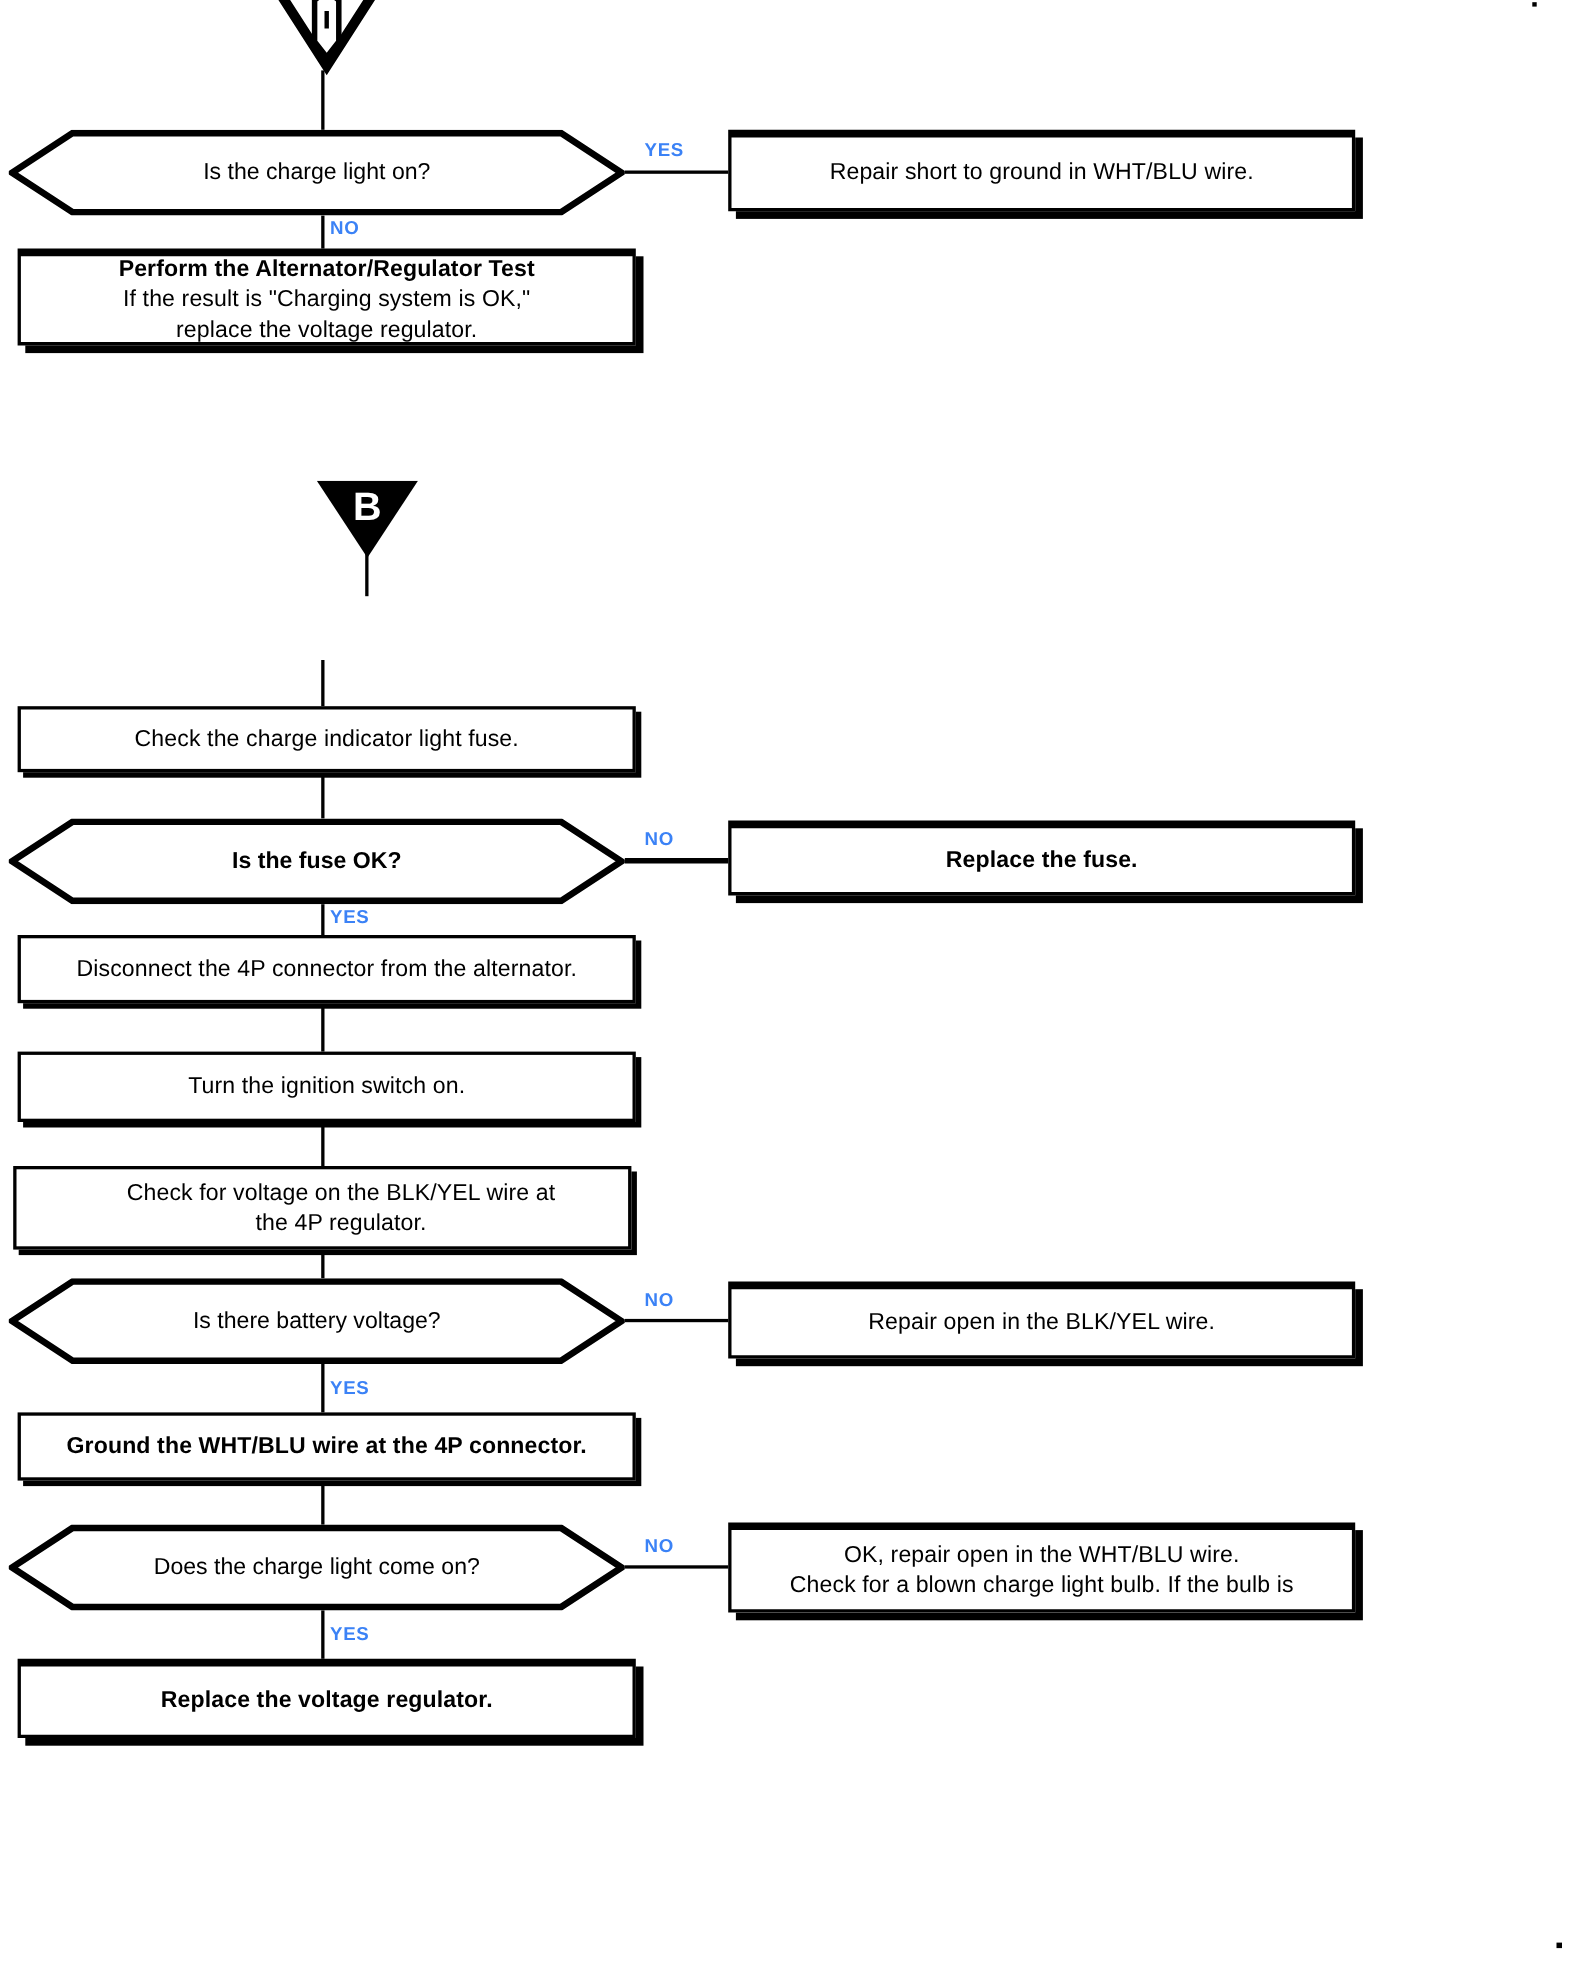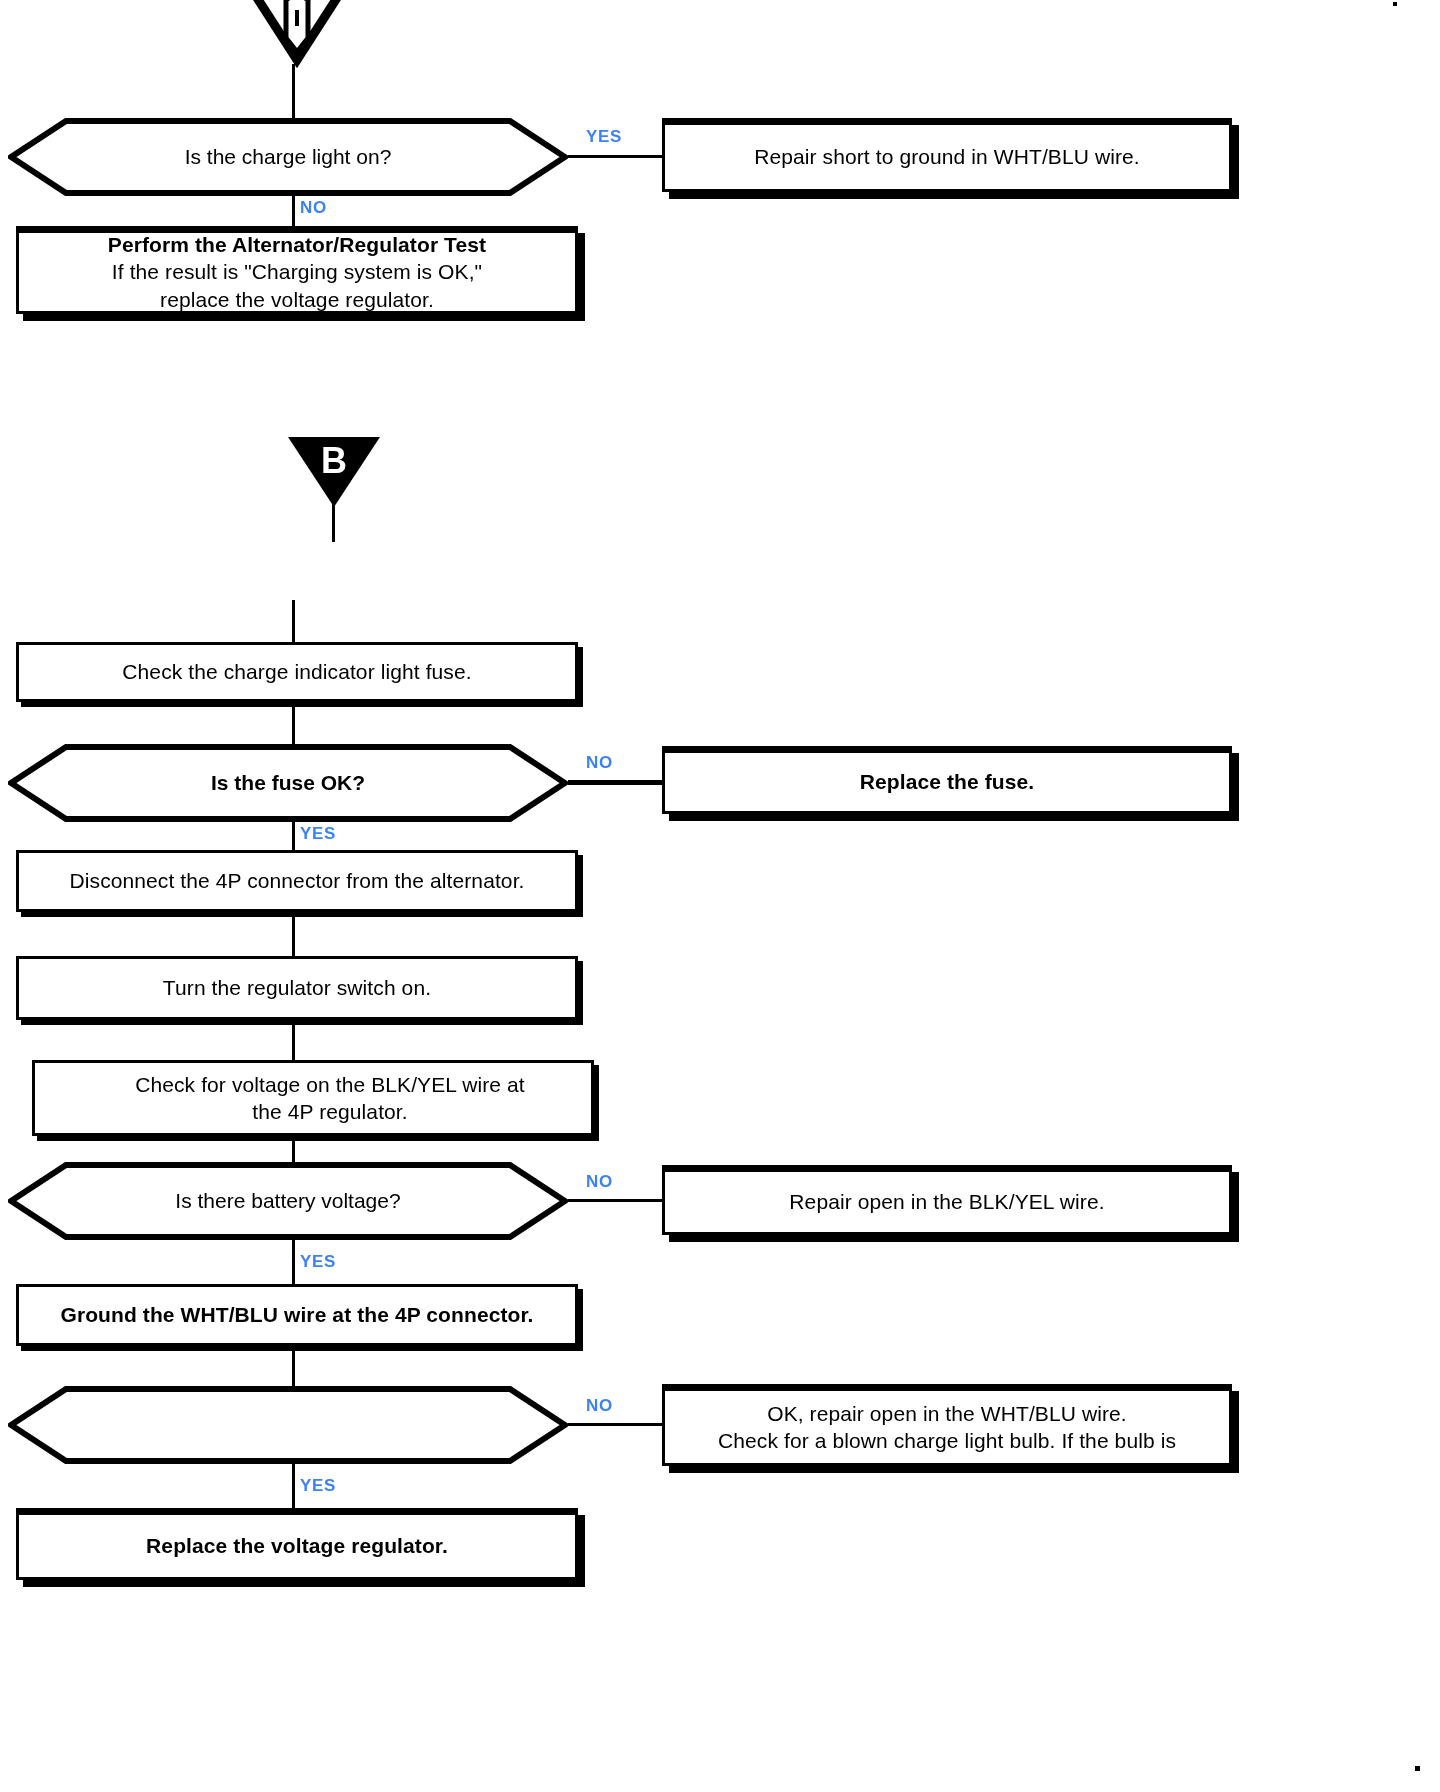--- a/index.html
+++ b/index.html
@@ -179,26 +179,26 @@
   <div class="vline" style="left:292px; top:820px; height:32px;"></div>
   <div class="blabel" style="left:300px; top:824px;">YES</div>
 
   <div class="proc sh-thin" style="left:16px; top:850px; width:562px; height:62px;">
     <span class="txt">Disconnect the 4P connector from the alternator.</span>
   </div>
 
   <div class="vline" style="left:292px; top:910px; height:48px;"></div>
 
   <div class="proc sh-thin" style="left:16px; top:956px; width:562px; height:64px;">
-    <span class="txt">Turn the regulator switch on.</span>
+    <span class="txt">Turn the ignition switch on.</span>
   </div>
 
   <div class="vline" style="left:292px; top:1018px; height:44px;"></div>
 
-  <div class="proc sh-thin" style="left:32px; top:1060px; width:562px; height:76px;padding-left:44px;">
+  <div class="proc sh-thin" style="left:12px; top:1060px; width:562px; height:76px;padding-left:44px;">
     <span class="txt">
       <span style="display:block;">Check for voltage on the BLK/YEL wire at</span>
       <span style="display:block;">the 4P regulator.</span>
     </span>
   </div>
 
   <div class="vline" style="left:292px; top:1134px; height:30px;"></div>
 
   <div class="dec" style="left:8px; top:1162px; width:560px; height:78px;">
     <div class="hexwrap">
@@ -224,20 +224,21 @@
   </div>
 
   <div class="vline" style="left:292px; top:1344px; height:44px;"></div>
 
   <div class="dec" style="left:8px; top:1386px; width:560px; height:78px;">
     <div class="hexwrap">
       <svg viewBox="0 0 560 78" preserveAspectRatio="none">
         <polygon points="3,39 58,3 502,3 557,39 502,75 58,75" fill="#fff" stroke="#000" stroke-width="6" vector-effect="non-scaling-stroke"></polygon>
       </svg>
     </div>
+    <span class="txt">Does the charge light come on?</span>
   </div>
 
   <div class="hline" style="left:566px; top:1423px; width:100px;"></div>
   <div class="blabel" style="left:586px; top:1396px;">NO</div>
 
   <div class="proc sh-heavy" style="left:662px; top:1384px; width:570px; height:82px;">
     <span class="txt">
       <span style="display:block;">OK, repair open in the WHT/BLU wire.</span>
       <span style="display:block;">Check for a blown charge light bulb. If the bulb is</span>
     </span>

